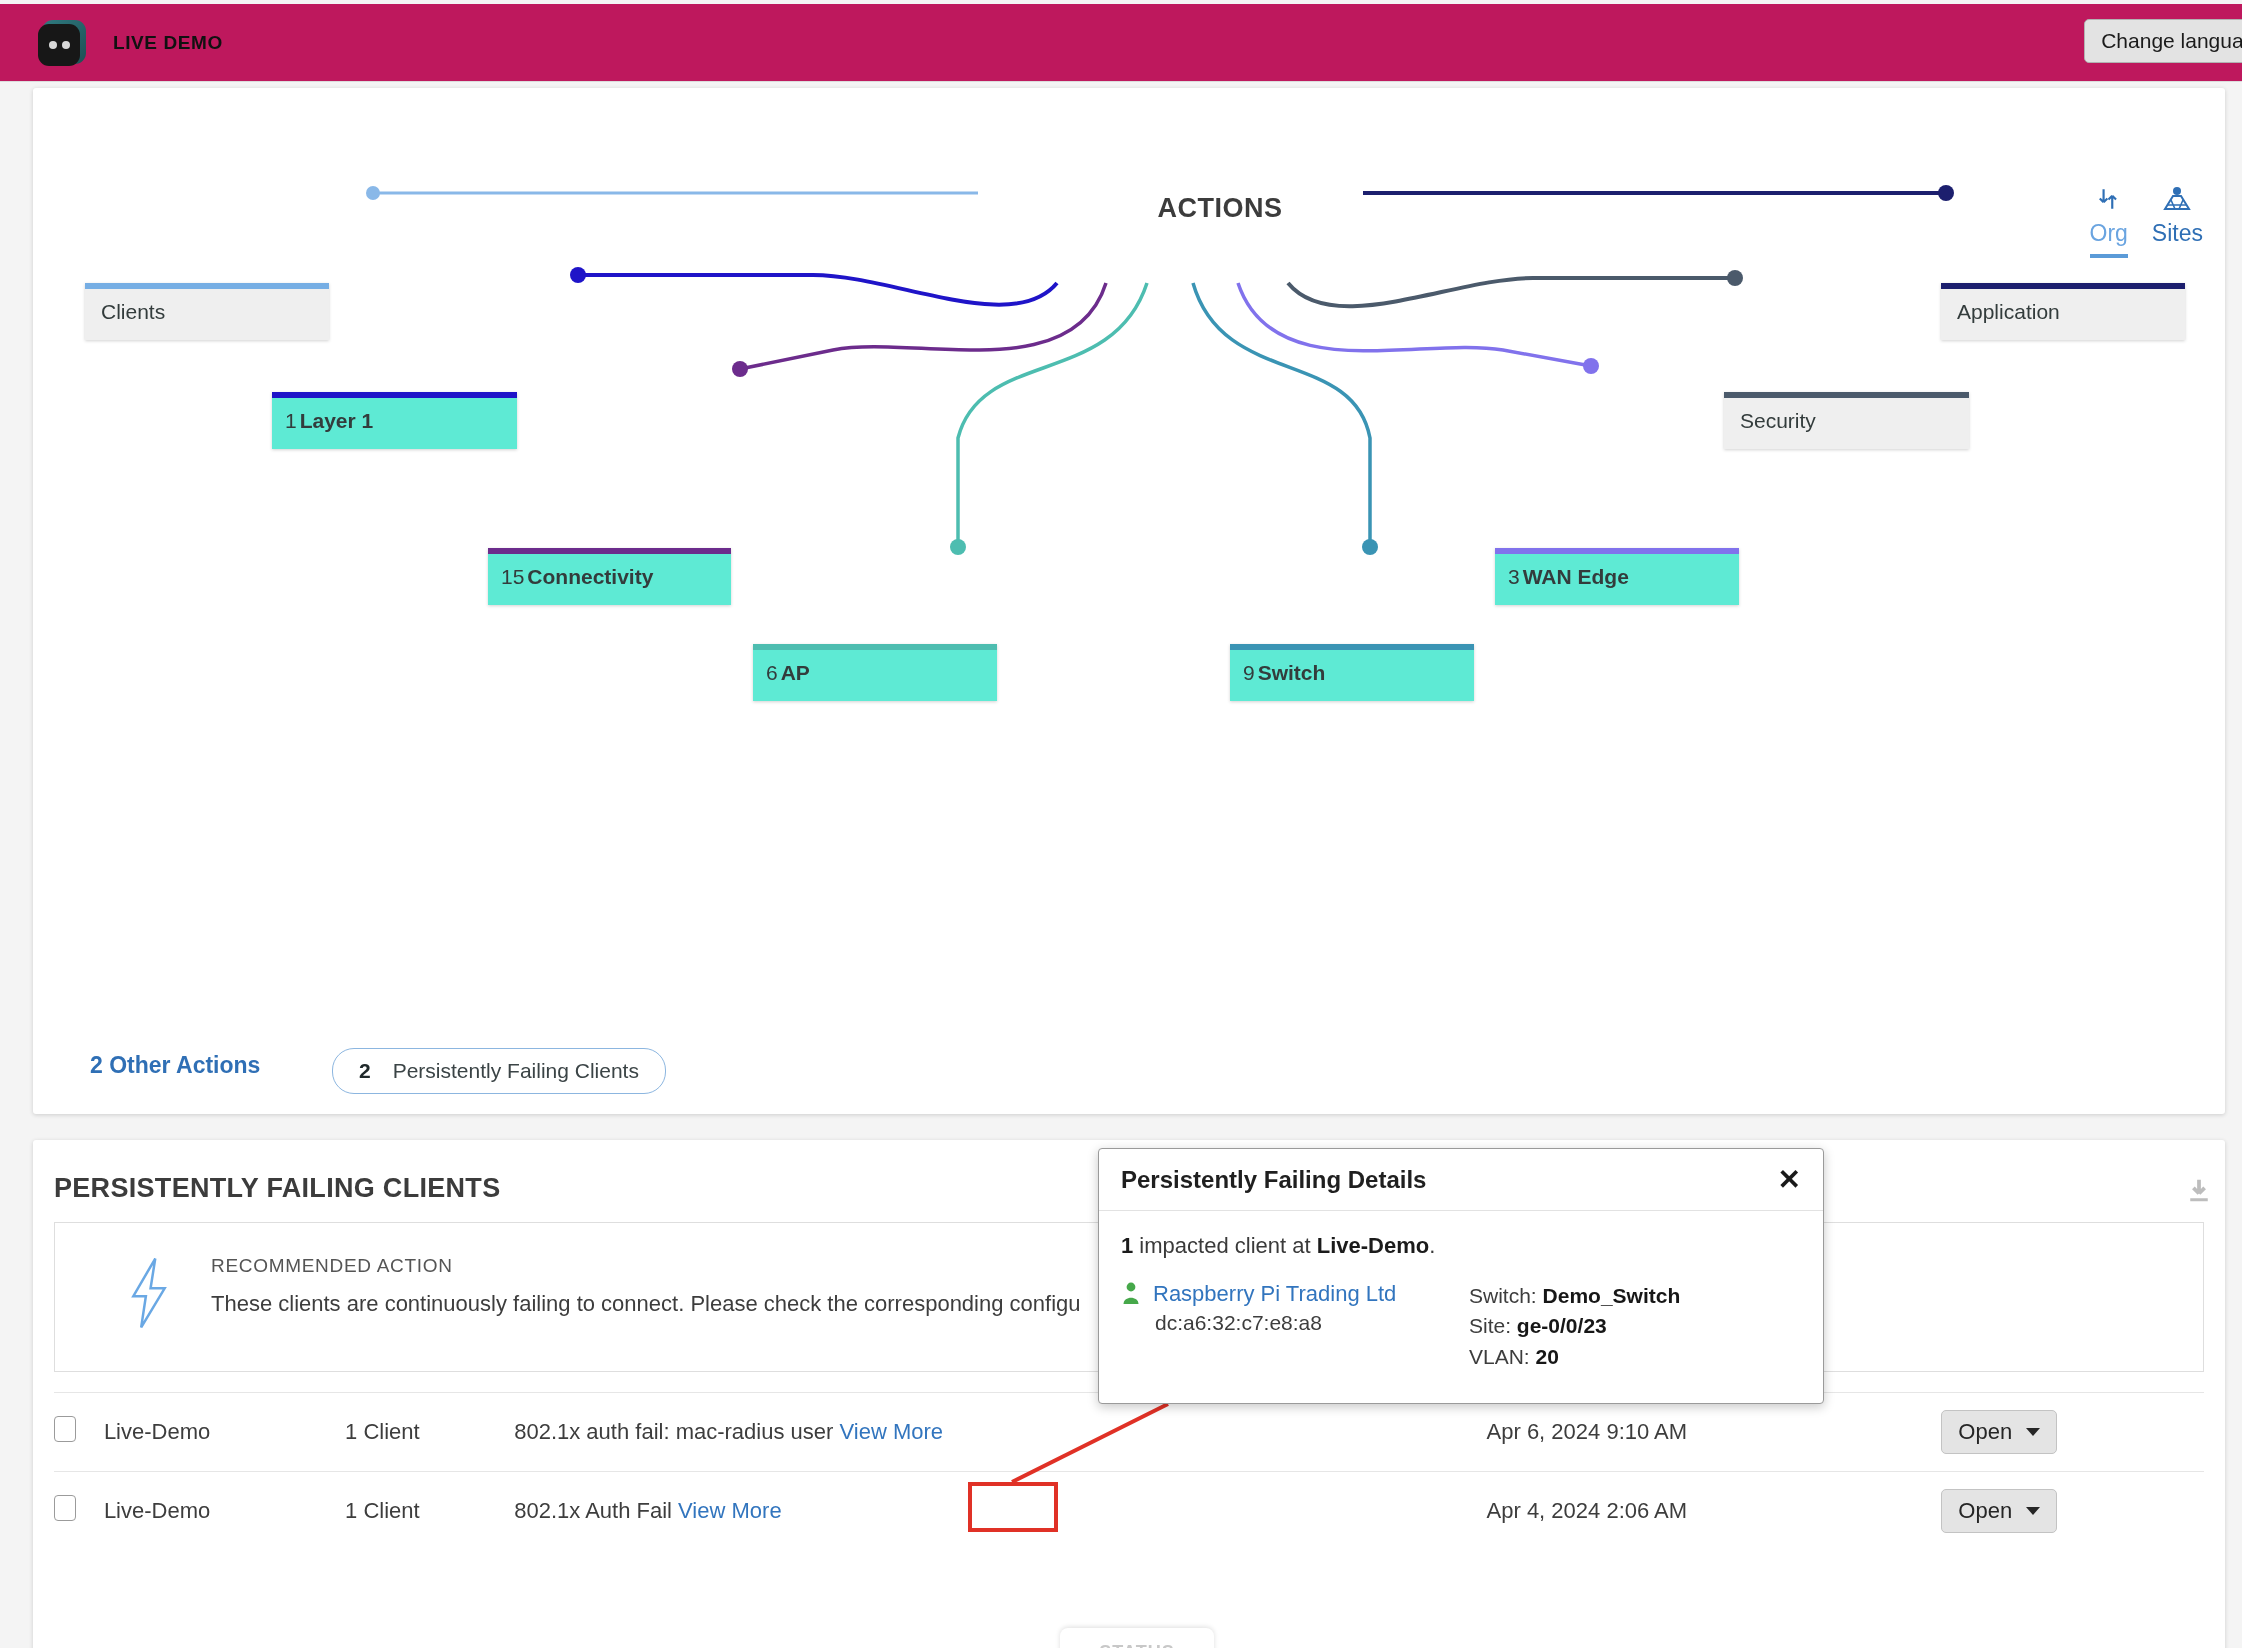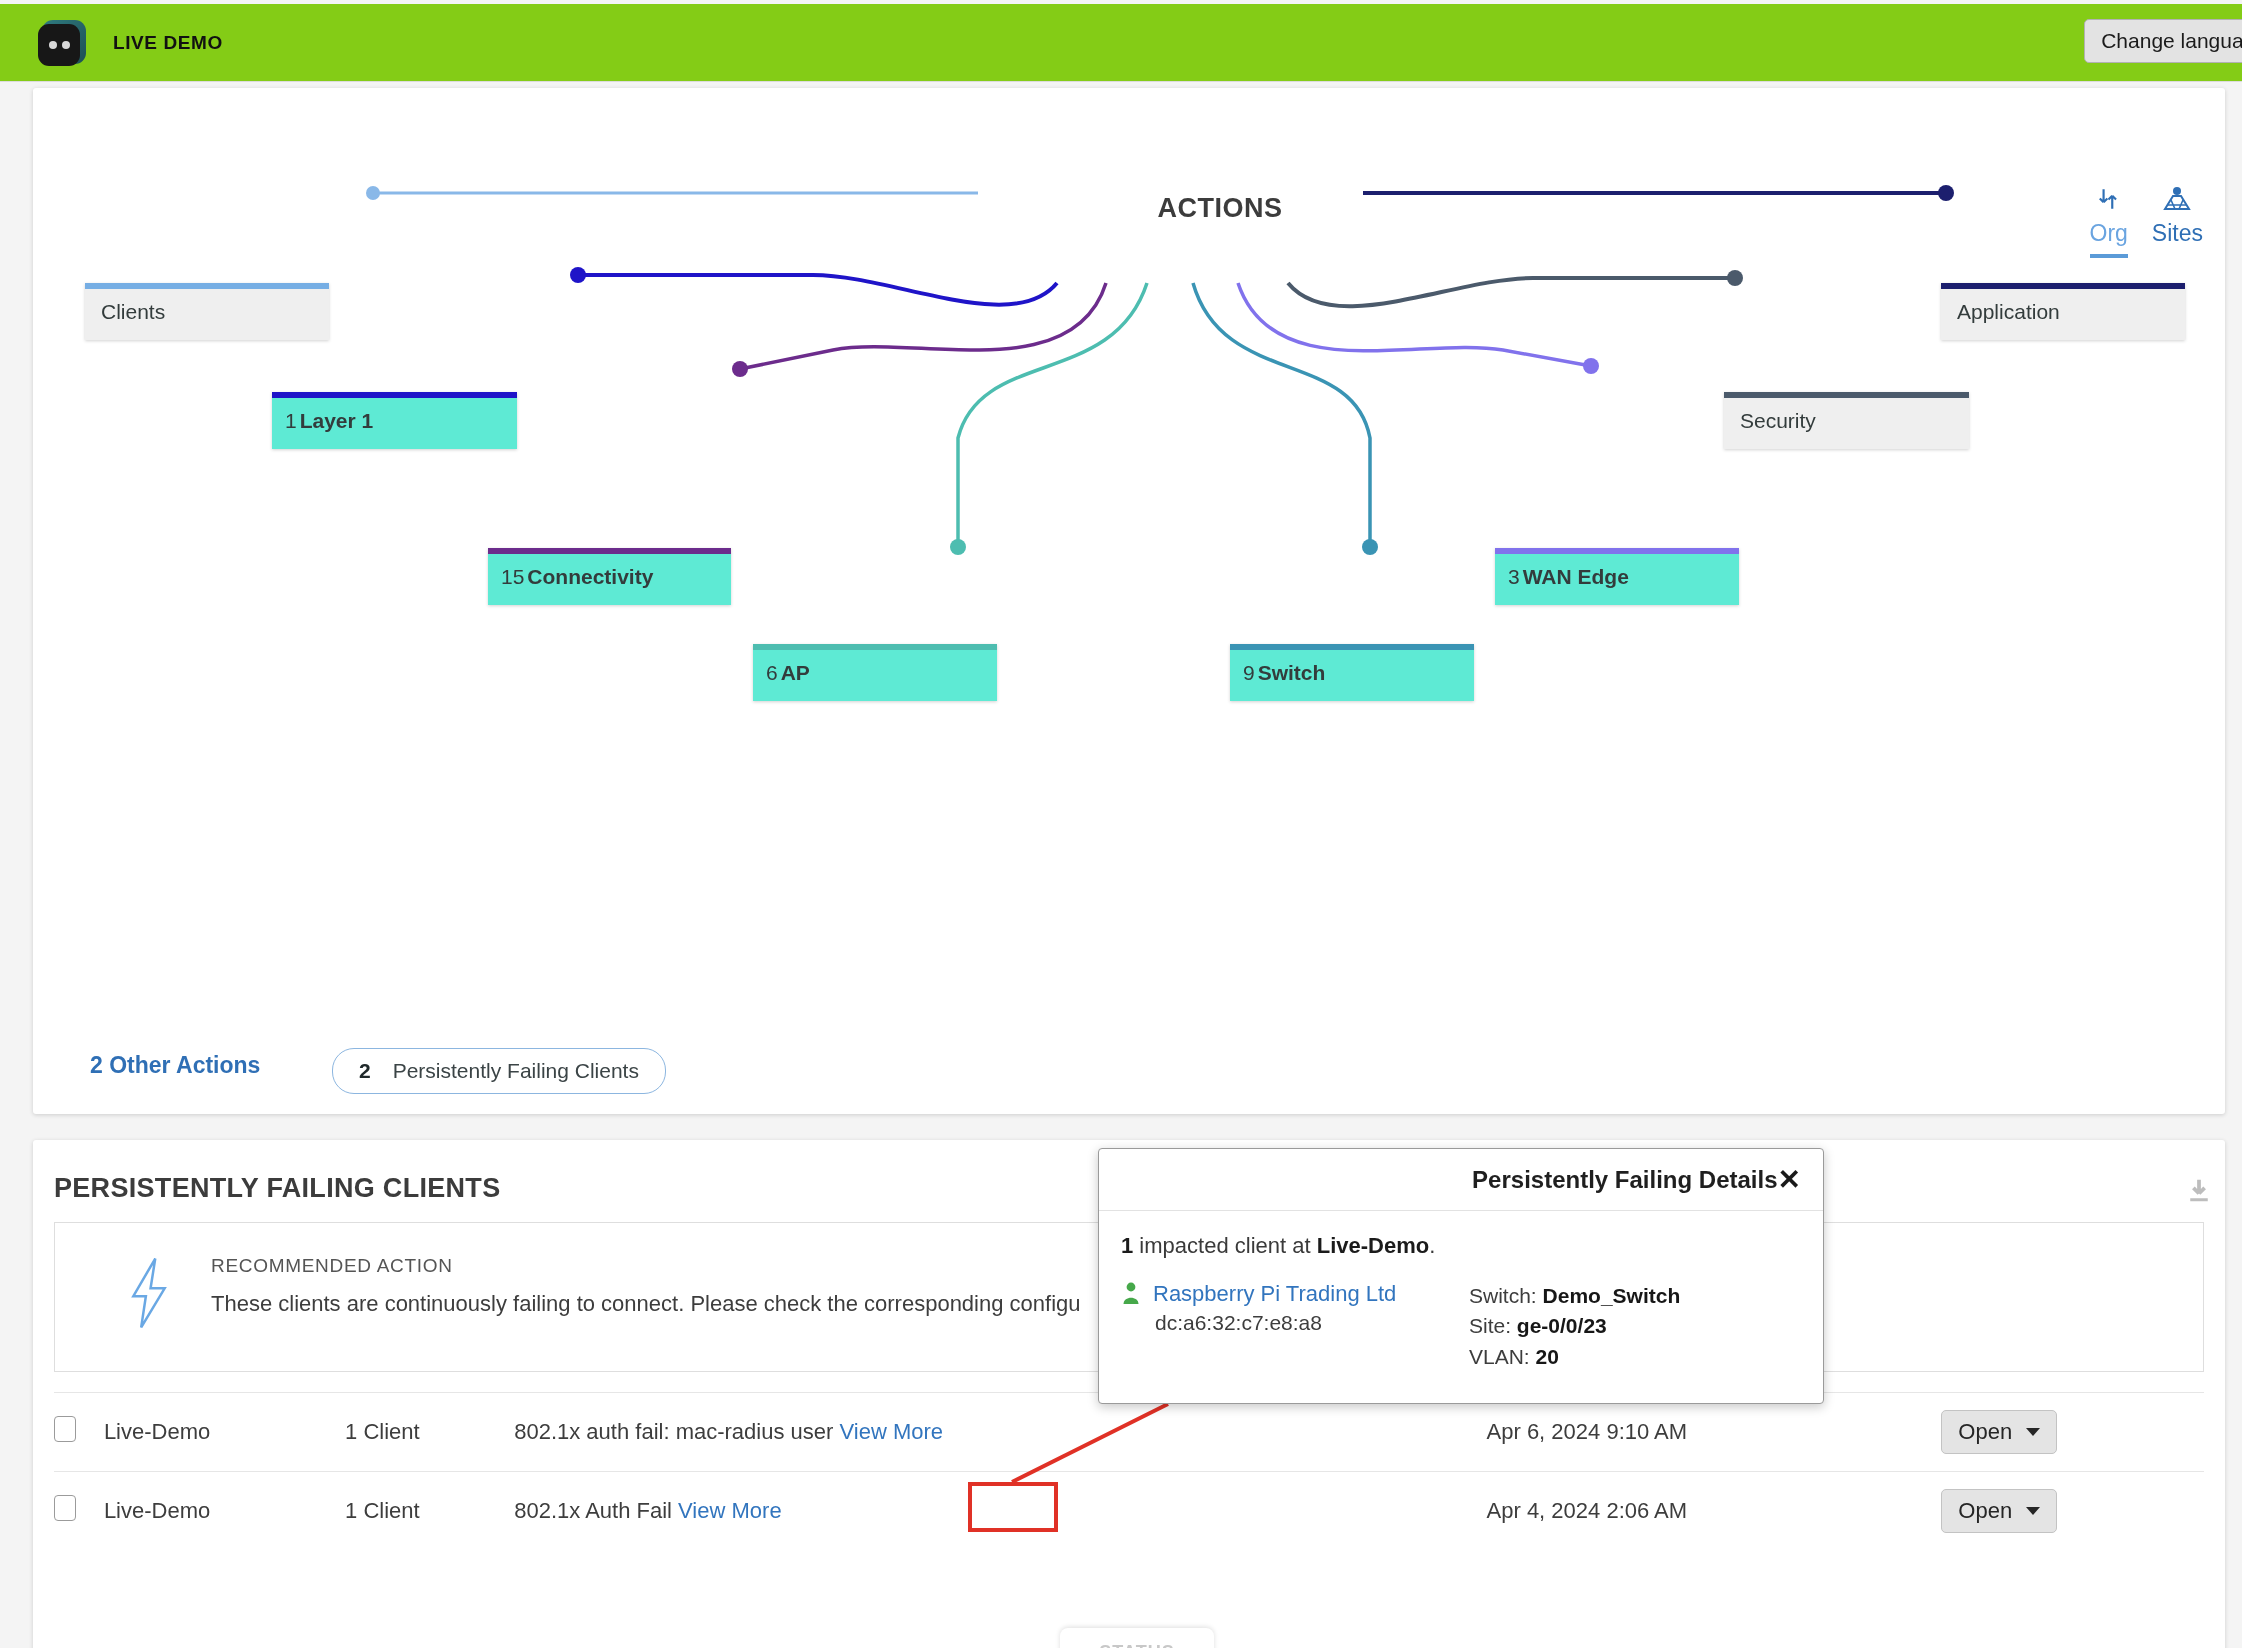--- a/index.html
+++ b/index.html
@@ -6,21 +6,21 @@
   html, body {
     width: 2242px; height: 1648px;
     background: #f4f4f4;
     font-family: "Liberation Sans", sans-serif;
     overflow: hidden;
   }
 
   
   .topbar {
     position: absolute; left: 0; top: 4px; width: 2242px; height: 78px;
-    background: #84cc16; border-bottom: 1px solid #dcdcdc;
+    background: #be185d; border-bottom: 1px solid #dcdcdc;
     display: flex; align-items: center;
   }
   .logo-wrap { position: absolute; left: 38px; top: 16px; width: 48px; height: 48px; }
   .logo-back {
     position: absolute; left: 4px; top: 0; width: 44px; height: 44px;
     border-radius: 11px; background: linear-gradient(135deg,#2f7b80,#1d4f54);
   }
   .logo-front {
     position: absolute; left: 0; top: 4px; width: 42px; height: 42px;
     border-radius: 11px; background: #171717;
@@ -138,21 +138,21 @@
   }
 
   
   .popup {
     position: absolute; left: 1098px; top: 1148px; width: 726px; height: 256px;
     background: #fff; border: 1px solid #9a9a9a; border-radius: 4px;
     box-shadow: 0 3px 11px rgba(0,0,0,.22); z-index: 40;
   }
   .popup-head {
     height: 62px; border-bottom: 1px solid #e2e2e2; display: flex; align-items: center;
-    padding: 0 22px; justify-content: flex-end;
+    padding: 0 22px; justify-content: space-between;
   }
   .popup-head .t { font-size: 24px; font-weight: bold; color: #1f1f1f; }
   .x-btn { font-size: 28px; font-weight: bold; color: #1a1a1a; line-height: 1; }
   .popup-sub { padding: 22px 22px 0; font-size: 22px; color: #3a3a3a; }
   .popup-sub b { color: #1b1b1b; }
   .popup-grid { display: flex; padding: 22px 22px 0; gap: 48px; }
   .pg-left { width: 300px; }
   .pg-left .nm { display: flex; align-items: center; gap: 12px; font-size: 22px; color: #3275be; }
   .pg-left .mac { font-size: 21px; color: #3d3d3d; margin-top: 4px; padding-left: 34px; }
   .pg-right { font-size: 21px; color: #3d3d3d; line-height: 1.45; }

